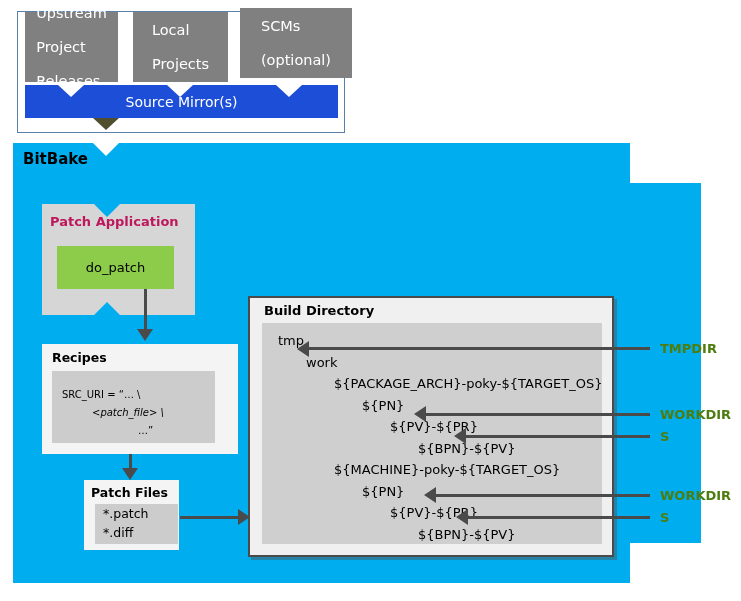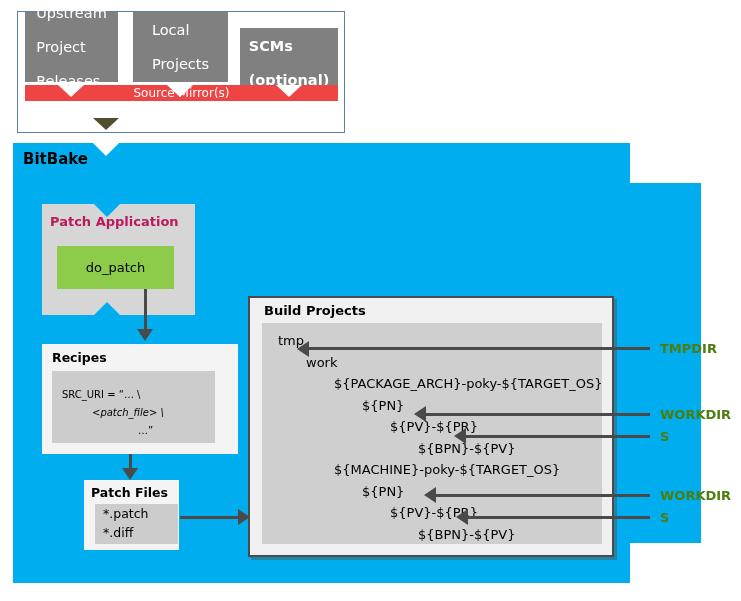--- a/index.html
+++ b/index.html
@@ -13,24 +13,24 @@
   }
 
   .src-box{
     position:absolute;background:#808080;color:#ffffff;
     display:flex;align-items:center;justify-content:center;text-align:left;
     font-size:14.5px;line-height:17px;box-sizing:border-box;
   }
   .src-box span{display:block;}
 
   .mirror-bar{
-    position:absolute;left:25px;top:85px;width:313px;height:16px;
-    background:#ef4444;color:#ffffff;
+    position:absolute;left:25px;top:85px;width:313px;height:33px;
+    background:#1d4ed8;color:#ffffff;
     display:flex;align-items:center;justify-content:center;
-    font-size:12px;
+    font-size:14px;
   }
 
   
   .notch-white{
     position:absolute;width:0;height:0;
     border-left:13px solid transparent;border-right:13px solid transparent;
     border-top:12px solid #ffffff;
   }
   
   .notch-olive{
@@ -139,21 +139,21 @@
     </span>
   </div>
 
   <div class="src-box" style="left:133px;top:12px;width:95px;height:70px;">
     <span>
       <span>Local</span><br>
       <span>Projects</span>
     </span>
   </div>
 
-  <div class="src-box" style="left:240px;top:28px;width:98px;height:70px;font-weight:bold;">
+  <div class="src-box" style="left:240px;top:8px;width:112px;height:70px;">
     <span>
       <span>SCMs</span><br>
       <span>(optional)</span>
     </span>
   </div>
 
   <div class="mirror-bar">
     <span>Source Mirror(s)</span>
   </div>
 
@@ -191,21 +191,21 @@
   <div class="patchfiles-title">Patch Files</div>
   <div class="patchfiles-list">
     <div>*.patch</div>
     <div>*.diff</div>
   </div>
 
   <div class="hline" style="left:180px;top:516px;width:60px;"></div>
   <div class="arrow-right" style="left:238px;top:509px;"></div>
 
   <div class="builddir"></div>
-  <div class="builddir-title">Build Projects</div>
+  <div class="builddir-title">Build Directory</div>
   <div class="builddir-tree">
     <div style="padding-left:16px;">tmp</div>
     <div style="padding-left:44px;">work</div>
     <div style="padding-left:72px;">${PACKAGE_ARCH}-poky-${TARGET_OS}</div>
     <div style="padding-left:100px;">${PN}</div>
     <div style="padding-left:128px;">${PV}-${PR}</div>
     <div style="padding-left:156px;">${BPN}-${PV}</div>
     <div style="padding-left:72px;">${MACHINE}-poky-${TARGET_OS}</div>
     <div style="padding-left:100px;">${PN}</div>
     <div style="padding-left:128px;">${PV}-${PR}</div>

